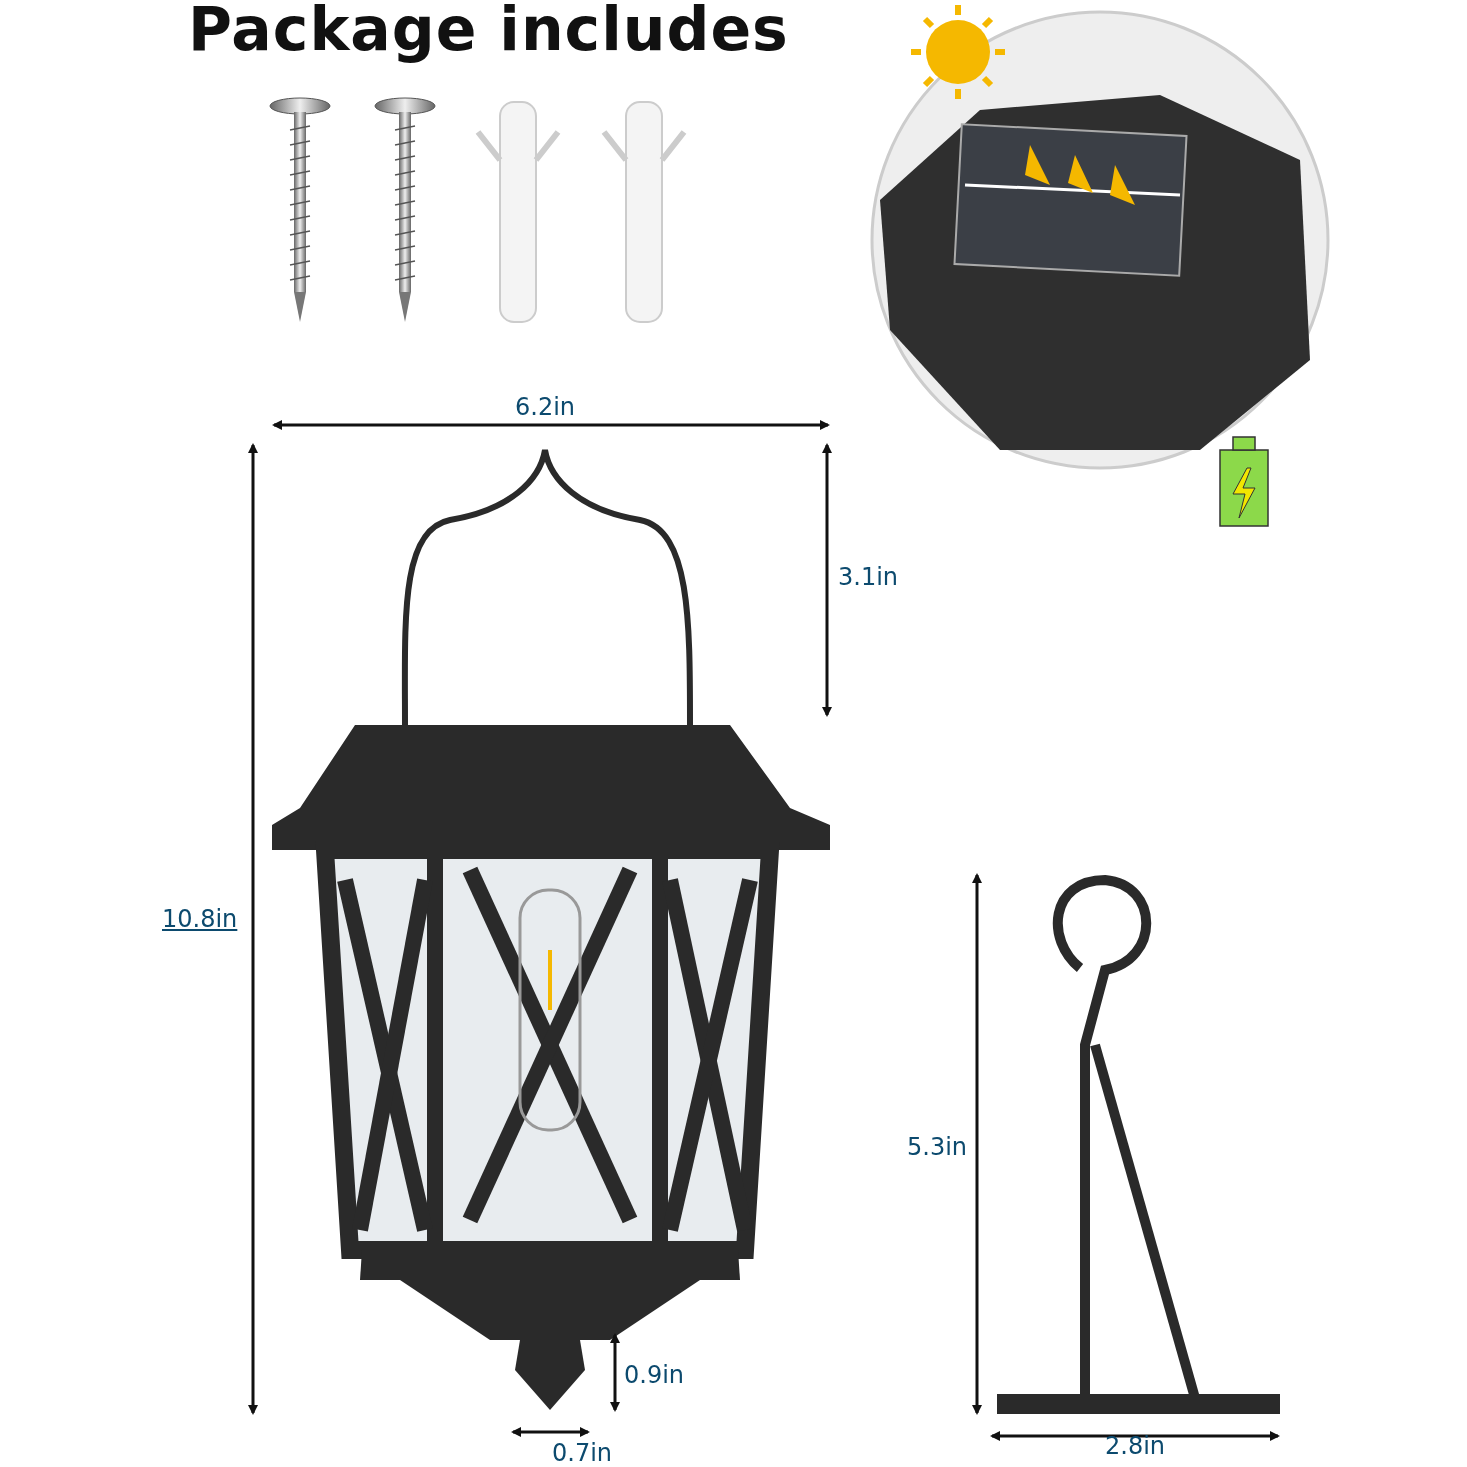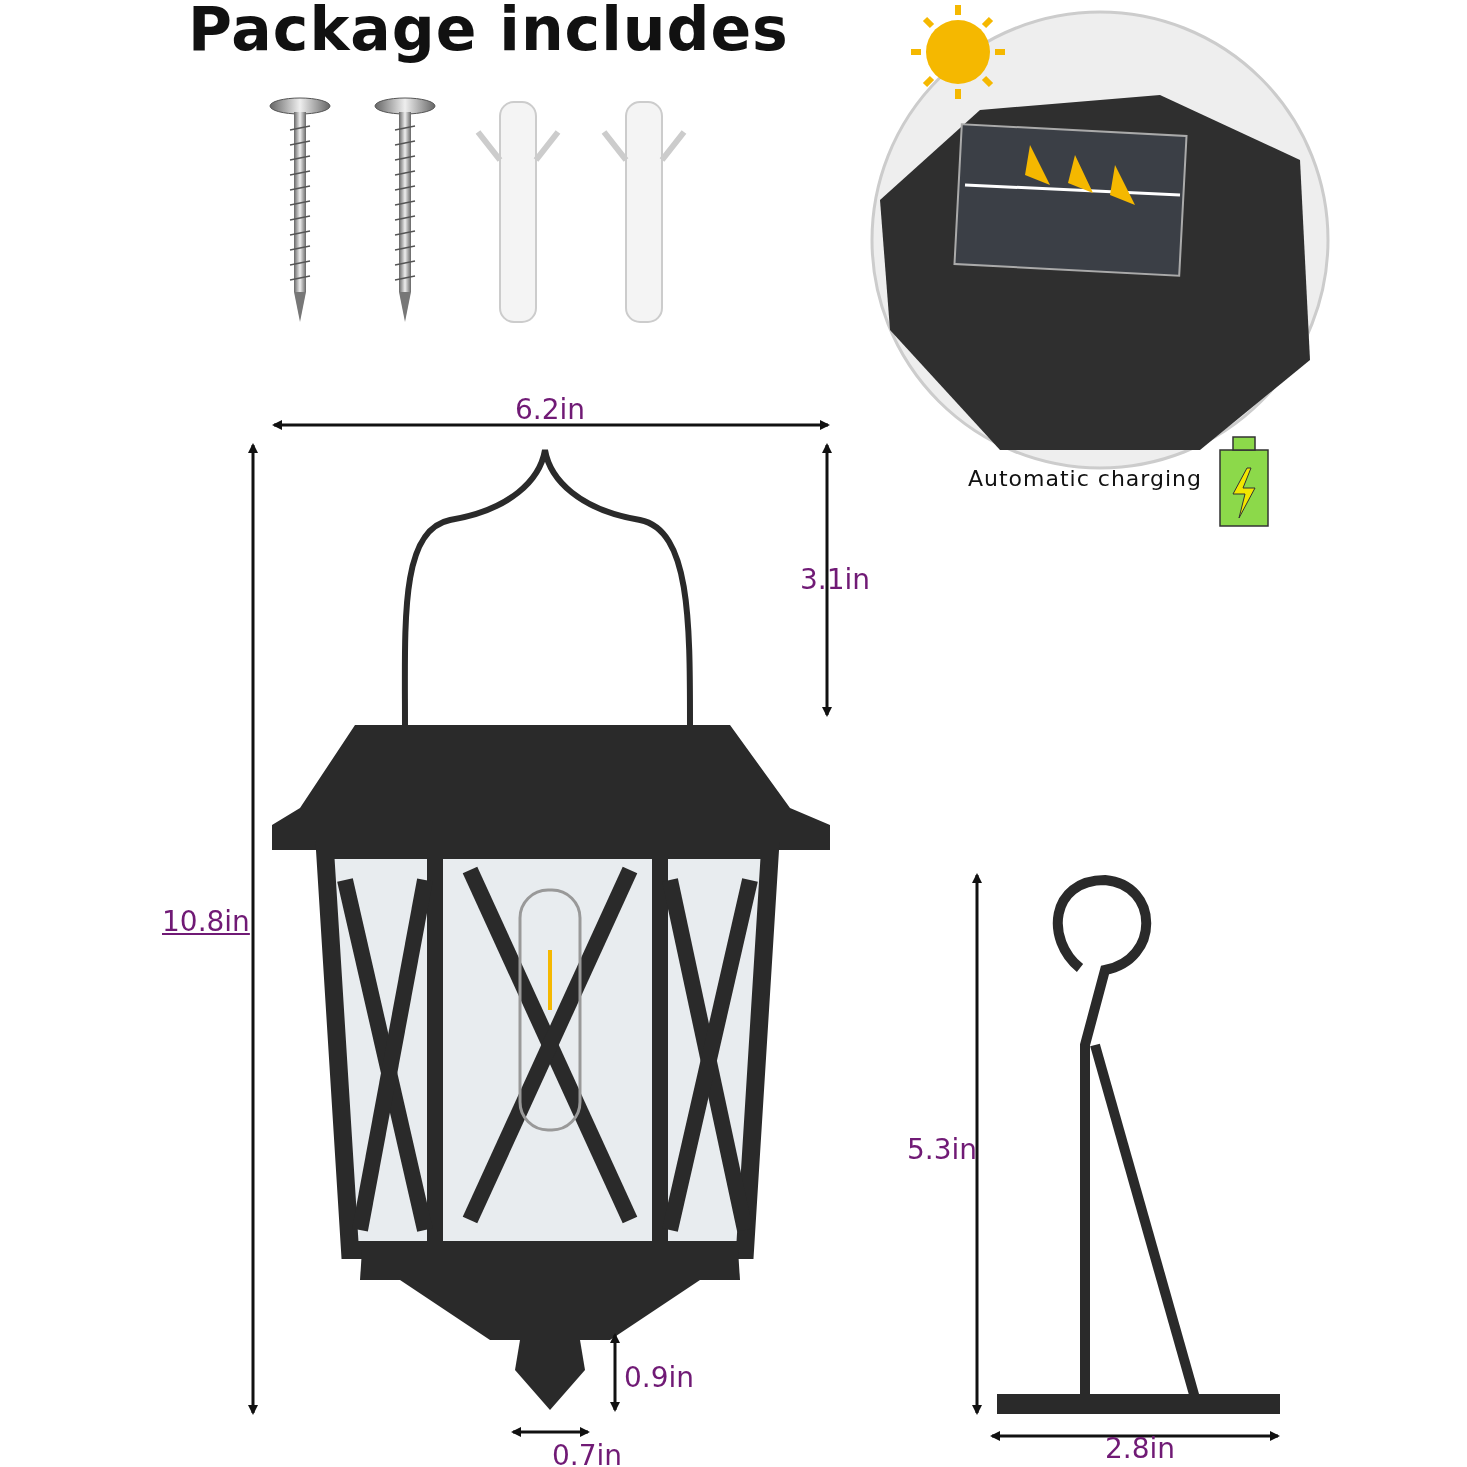--- a/index.html
+++ b/index.html
@@ -1,19 +1,19 @@
 <!DOCTYPE html>
 <html><head>
 <meta charset="utf-8">
 <style>
   html,body{margin:0;padding:0;background:#fff;}
   body{width:1467px;height:1467px;position:relative;overflow:hidden;font-family:"DejaVu Sans",sans-serif;color:#111;}
   .abs{position:absolute;}
   .title{left:188px;top:-6px;font-size:60px;font-weight:bold;letter-spacing:1px;}
-  .dim{font-size:28px;color:#701a75;}
+  .dim{font-size:24px;color:#0c4a6e;}
   .caption{font-size:22px;text-align:center;line-height:37px;letter-spacing:1px;}
   svg{position:absolute;left:0;top:0;}
 </style>
 </head>
 <body>
 
 <div class="abs title">Package includes</div>
 
 <svg width="1467" height="1467" viewBox="0 0 1467 1467">
   <defs>
@@ -131,22 +131,21 @@
     <line x1="827" y1="445" x2="827" y2="715" marker-start="url(#ah)" marker-end="url(#ah)"></line>
     <line x1="253" y1="445" x2="253" y2="1413" marker-start="url(#ah)" marker-end="url(#ah)"></line>
     <line x1="615" y1="1335" x2="615" y2="1410" marker-start="url(#ah)" marker-end="url(#ah)"></line>
     <line x1="513" y1="1432" x2="588" y2="1432" marker-start="url(#ah)" marker-end="url(#ah)"></line>
     <line x1="977" y1="875" x2="977" y2="1413" marker-start="url(#ah)" marker-end="url(#ah)"></line>
     <line x1="992" y1="1436" x2="1278" y2="1436" marker-start="url(#ah)" marker-end="url(#ah)"></line>
   </g>
 </svg>
 
 <div class="abs dim" style="left:515px;top:393px;">6.2in</div>
-<div class="abs dim" style="left:800px;top:563px;">3.1in</div>
+<div class="abs dim" style="left:838px;top:563px;">3.1in</div>
 <div class="abs dim" style="left:162px;top:905px;text-decoration:underline;">10.8in</div>
 <div class="abs dim" style="left:624px;top:1361px;">0.9in</div>
 <div class="abs dim" style="left:516px;top:1439px;margin-left:36px;">0.7in</div>
 <div class="abs dim" style="left:907px;top:1133px;">5.3in</div>
 <div class="abs dim" style="left:1105px;top:1432px;">2.8in</div>
 
 <div class="abs caption" style="left:955px;top:460px;width:260px;">
-  <div>Automatic charging</div>
 </div>
 
 </body></html>

